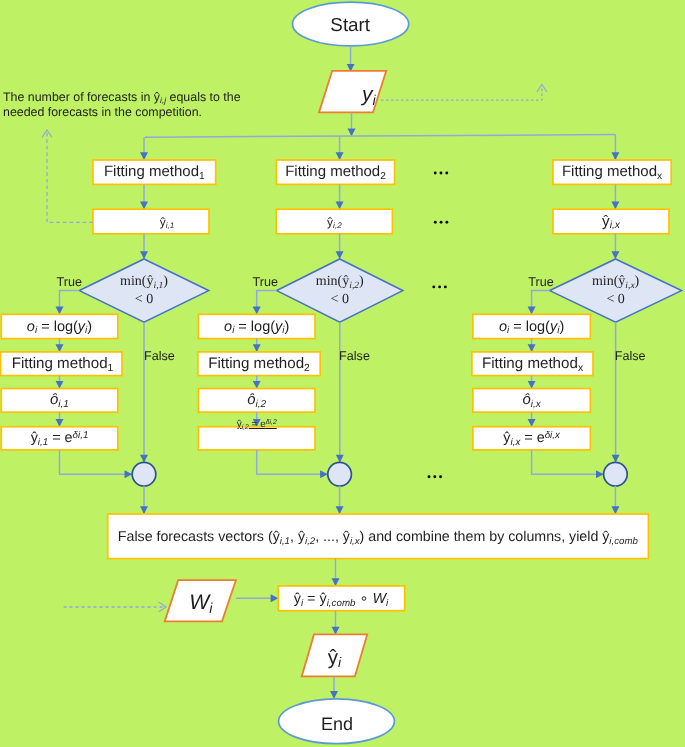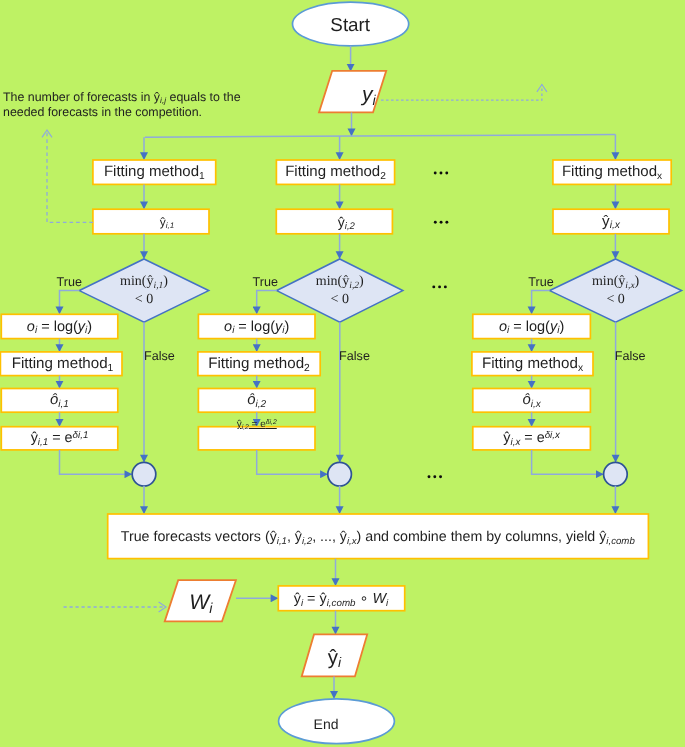--- a/index.html
+++ b/index.html
@@ -114,50 +114,50 @@
 <circle cx="439.58" cy="286.90" r="1.45" fill="#0d0d0d"></circle>
 <circle cx="445.36" cy="286.90" r="1.45" fill="#0d0d0d"></circle>
 </g>
 <g>
 <circle cx="429.00" cy="476.80" r="1.45" fill="#0d0d0d"></circle>
 <circle cx="434.78" cy="476.80" r="1.45" fill="#0d0d0d"></circle>
 <circle cx="440.56" cy="476.80" r="1.45" fill="#0d0d0d"></circle>
 </g>
 </svg>
 <div class="t" style="left:350.2px;top:25.2px;font-size:18.8px;">Start</div>
-<div class="t" style="left:326px;top:724.0px;font-size:14px;">End</div>
+<div class="t" style="left:337.0px;top:724.0px;font-size:18px;">End</div>
 <div class="t" style="left:154.3px;top:172.2px;font-size:15.0px;"><span>Fitting method</span><sub>1</sub></div>
 <div class="t" style="left:167px;top:221.5px;font-size:12px;"><span>ŷ</span><sub class="it">i,1</sub></div>
 <div class="t ser" style="left:144.0px;top:282.1px;font-size:14px;"><span>min(</span><span>ŷ</span><sub class="it">i,1</sub><span>)</span></div>
 <div class="t ser" style="left:144.0px;top:300.1px;font-size:14px;"><span>&lt; 0</span></div>
 <div class="t" style="left:69.2px;top:281.5px;font-size:12.6px;transform:translate(-50%%,-50%%) scaleX(0.91);"><span>True</span></div>
 <div class="t" style="left:159.4px;top:355.5px;font-size:12.6px;transform:translate(-50%%,-50%%) scaleX(0.86);"><span>False</span></div>
 <div class="t" style="left:59.5px;top:326.5px;font-size:14.5px;"><span class="it">o</span><sub class="it">i</sub><span> = log(</span><span class="it">y</span><sub class="it">i</sub><span>)</span></div>
 <div class="t" style="left:62.5px;top:363.8px;font-size:15.15px;"><span>Fitting method</span><sub>1</sub></div>
 <div class="t" style="left:59.5px;top:400.4px;font-size:14.8px;"><span class="it">ô</span><sub class="it">i,1</sub></div>
 <div class="t" style="left:59.5px;top:438.3px;font-size:14.4px;"><span>ŷ</span><sub class="it">i,1</sub><span> = e</span><sup class="it">δi,1</sup></div>
 <div class="t" style="left:335.5px;top:172.2px;font-size:15.0px;"><span>Fitting method</span><sub>2</sub></div>
-<div class="t" style="left:334.4px;top:221.5px;font-size:14px;margin-left:12px;"><span>ŷ</span><sub class="it">i,2</sub></div>
+<div class="t" style="left:334.4px;top:221.5px;font-size:12px;"><span>ŷ</span><sub class="it">i,2</sub></div>
 <div class="t ser" style="left:339.8px;top:282.1px;font-size:14px;text-align:center;"><span>min(</span><span>ŷ</span><sub class="it">i,2</sub><span>)</span></div>
 <div class="t ser" style="left:339.8px;top:300.1px;font-size:14px;"><span>&lt; 0</span></div>
 <div class="t" style="left:265.3px;top:281.5px;font-size:12.6px;transform:translate(-50%%,-50%%) scaleX(0.91);"><span>True</span></div>
 <div class="t" style="left:354.5px;top:355.5px;font-size:12.6px;transform:translate(-50%%,-50%%) scaleX(0.86);"><span>False</span></div>
 <div class="t" style="left:256.7px;top:326.5px;font-size:14.5px;"><span class="it">o</span><sub class="it">i</sub><span> = log(</span><span class="it">y</span><sub class="it">i</sub><span>)</span></div>
 <div class="t" style="left:259.0px;top:363.8px;font-size:15.15px;"><span>Fitting method</span><sub>2</sub></div>
 <div class="t" style="left:256.7px;top:400.4px;font-size:14.8px;"><span class="it">ô</span><sub class="it">i,2</sub></div>
 <div class="t" style="left:256.7px;top:425px;font-size:10px;text-decoration:underline;"><span>ŷ</span><sub class="it">i,2</sub><span> = e</span><sup class="it">δi,2</sup></div>
 <div class="t" style="left:612.0px;top:172.2px;font-size:15.0px;"><span>Fitting method</span><sub>x</sub></div>
 <div class="t" style="left:611.0px;top:221.5px;font-size:15.2px;"><span>ŷ</span><sub class="it">i,x</sub></div>
 <div class="t ser" style="left:615.6px;top:282.1px;font-size:14px;"><span>min(</span><span>ŷ</span><sub class="it">i,x</sub><span>)</span></div>
 <div class="t ser" style="left:615.6px;top:300.1px;font-size:14px;"><span>&lt; 0</span></div>
 <div class="t" style="left:541.0px;top:281.5px;font-size:12.6px;transform:translate(-50%%,-50%%) scaleX(0.91);"><span>True</span></div>
 <div class="t" style="left:630.2px;top:355.5px;font-size:12.6px;transform:translate(-50%%,-50%%) scaleX(0.86);"><span>False</span></div>
 <div class="t" style="left:531.6px;top:326.5px;font-size:14.5px;"><span class="it">o</span><sub class="it">i</sub><span> = log(</span><span class="it">y</span><sub class="it">i</sub><span>)</span></div>
 <div class="t" style="left:532.5px;top:363.8px;font-size:15.15px;"><span>Fitting method</span><sub>x</sub></div>
 <div class="t" style="left:531.6px;top:400.4px;font-size:14.8px;"><span class="it">ô</span><sub class="it">i,x</sub></div>
 <div class="t" style="left:531.6px;top:438.3px;font-size:14.4px;"><span>ŷ</span><sub class="it">i,x</sub><span> = e</span><sup class="it">δi,x</sup></div>
-<div class="t" style="left:377.8px;top:536.8px;font-size:14.22px;"><span>True forecasts vectors (</span><span>ŷ</span><sub class="it">i,1</sub><span>, </span><span>ŷ</span><sub class="it">i,2</sub><span>, ..., </span><span>ŷ</span><sub class="it">i,x</sub><span>) and combine them by columns, yield </span><span>ŷ</span><sub class="it">i,comb</sub></div>
+<div class="t" style="left:377.8px;top:536.8px;font-size:14.22px;"><span>False forecasts vectors (</span><span>ŷ</span><sub class="it">i,1</sub><span>, </span><span>ŷ</span><sub class="it">i,2</sub><span>, ..., </span><span>ŷ</span><sub class="it">i,x</sub><span>) and combine them by columns, yield </span><span>ŷ</span><sub class="it">i,comb</sub></div>
 <div class="t" style="left:200.8px;top:602.8px;font-size:21.2px;"><span class="it">W</span><sub class="it">i</sub></div>
 <div class="t" style="left:341.0px;top:599.0px;font-size:14.4px;"><span>ŷ</span><sub class="it">i</sub><span> = </span><span>ŷ</span><sub class="it">i,comb</sub><span> ∘ </span><span class="it">W</span><sub class="it">i</sub></div>
 <div class="t" style="left:334.4px;top:657.5px;font-size:20.5px;"><span>ŷ</span><sub class="it">i</sub></div>
 <div class="t" style="left:352.8px;top:94.4px;font-size:21px;margin-left:16px;"><span class="it">y</span><sub class="it">i</sub></div>
 <div class="tl" style="left:3.0px;top:89.5px;width:240px;line-height:14px;font-size:12.4px;white-space:normal;"><span><span>The number of forecasts in </span><span>ŷ</span><sub class="it">i,j</sub><span> equals to the needed forecasts in the competition.</span></span></div>
 </div>
 
 </body></html>

